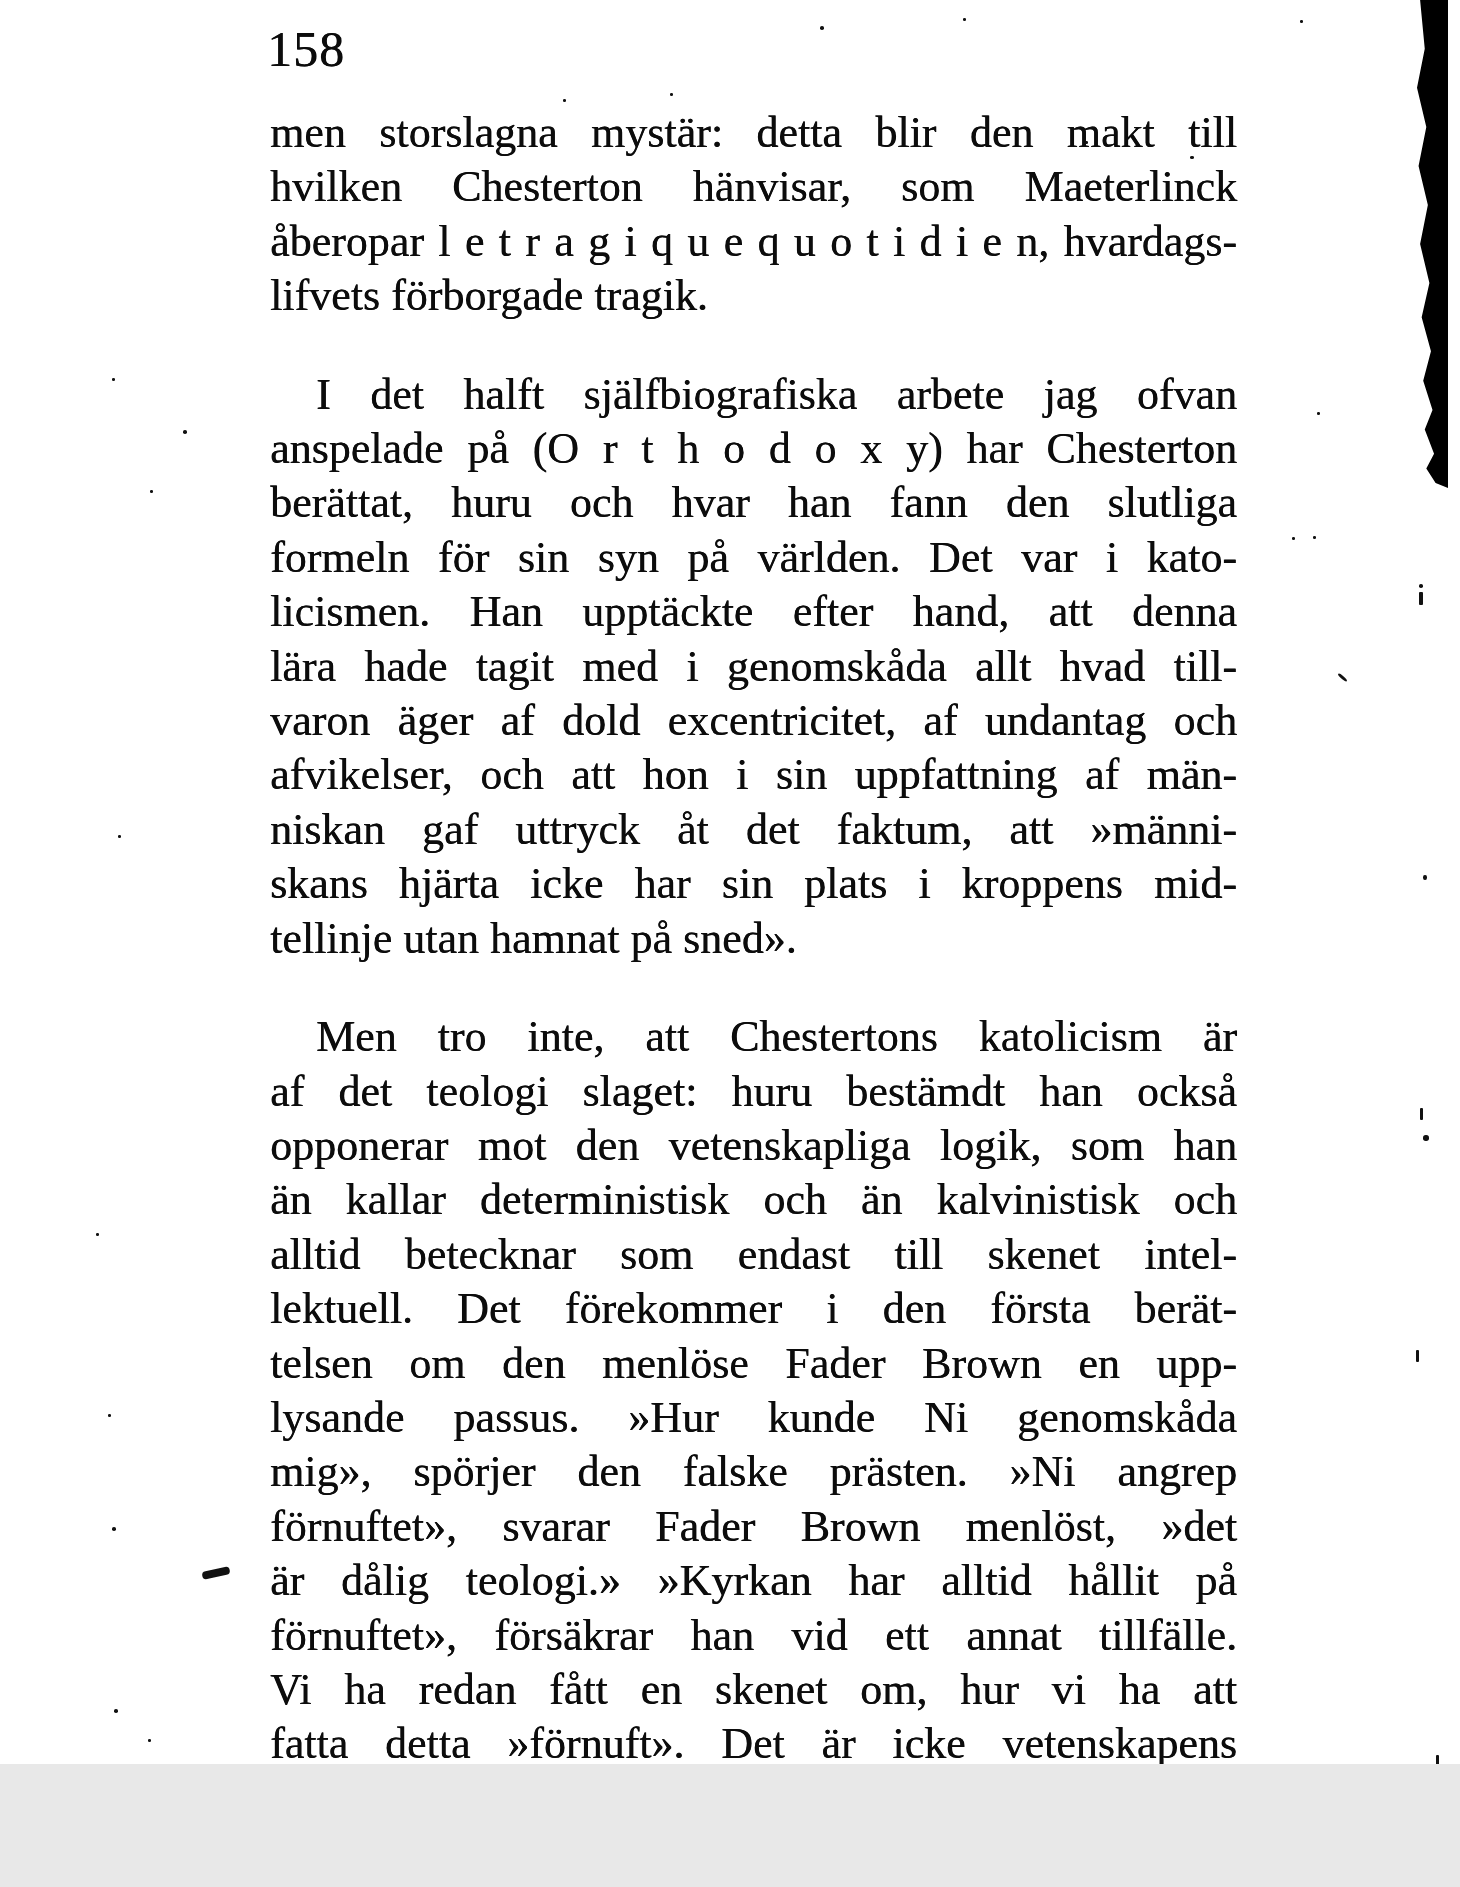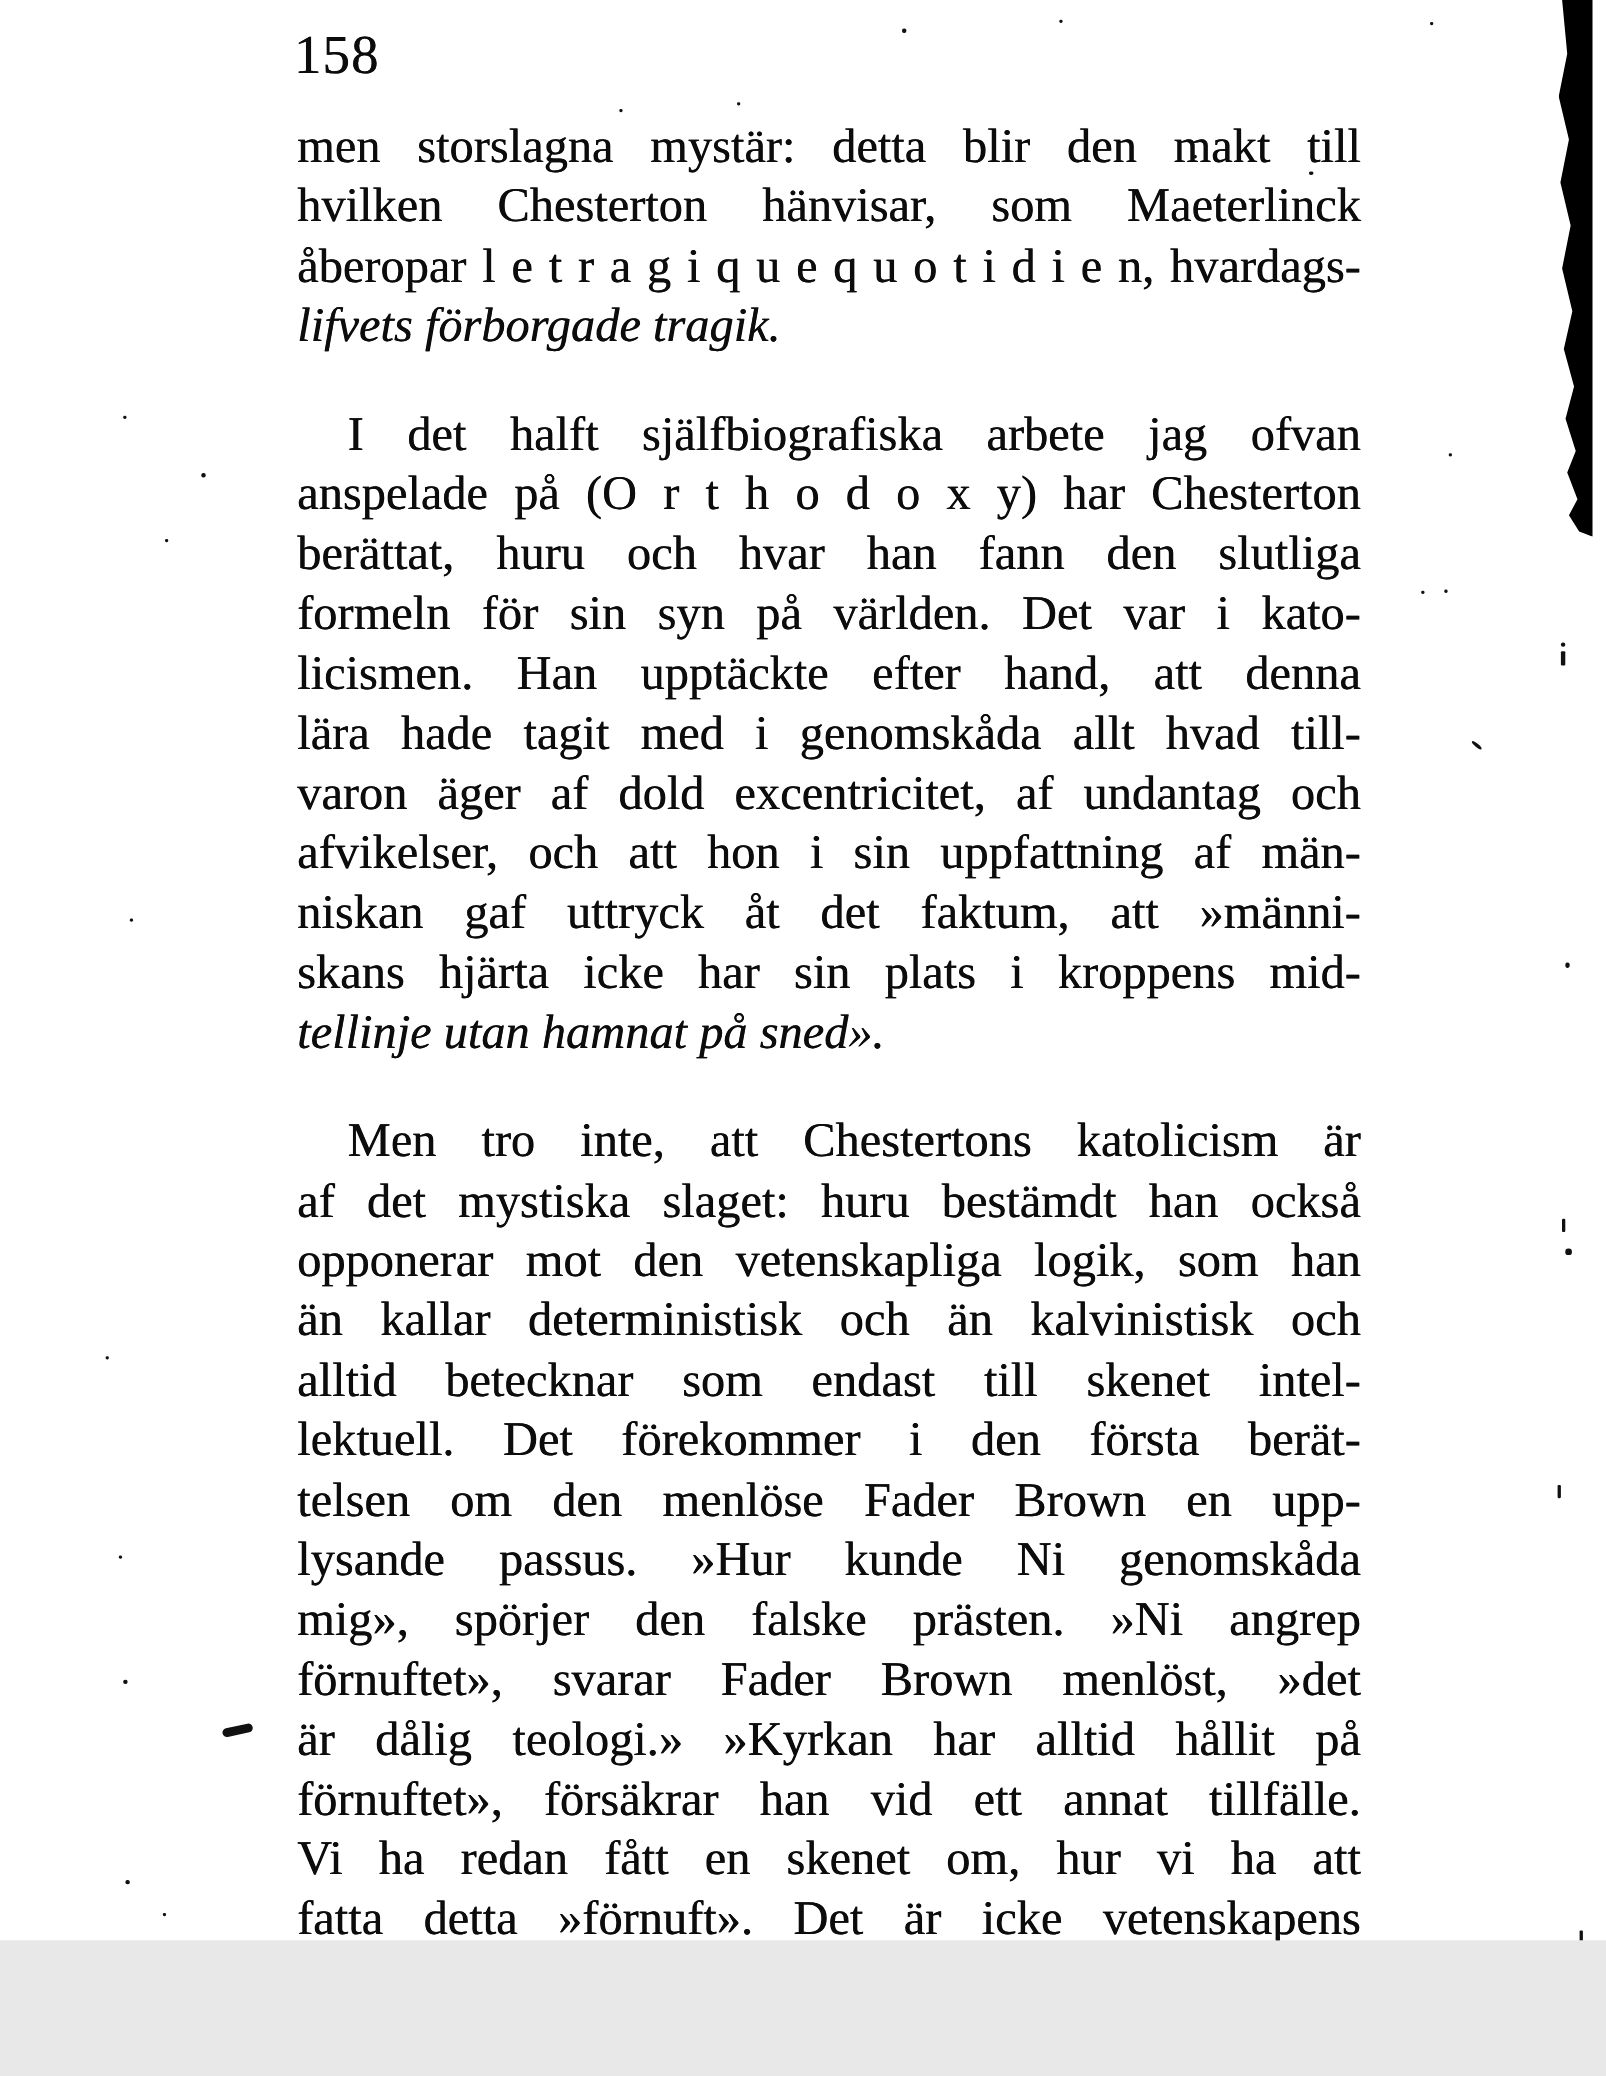--- a/index.html
+++ b/index.html
@@ -29,21 +29,21 @@
     width: 967px;
   }
   .line {
     font-size: 44px;
     line-height: 54.4px;
     text-align: justify;
     text-align-last: justify;
     white-space: normal;
     text-shadow: 0.4px 0 0 currentColor;
   }
-  .line.end { text-align-last: left; font-style: italic; }
+  .line.end { text-align-last: left; }
   .line.indent { text-indent: 46px; margin-top: 44px; }
 
   
   .binding-streak {
     position: absolute;
     left: 1417px;
     top: 0;
     width: 31px;
     height: 488px;
     background: #000;
@@ -79,21 +79,21 @@
       <div class="line">berättat, huru och hvar han fann den slutliga</div>
       <div class="line">formeln för sin syn på världen. Det var i kato-</div>
       <div class="line">licismen. Han upptäckte efter hand, att denna</div>
       <div class="line">lära hade tagit med i genomskåda allt hvad till-</div>
       <div class="line">varon äger af dold excentricitet, af undantag och</div>
       <div class="line">afvikelser, och att hon i sin uppfattning af män-</div>
       <div class="line">niskan gaf uttryck åt det faktum, att »männi-</div>
       <div class="line">skans hjärta icke har sin plats i kroppens mid-</div>
       <div class="line end">tellinje utan hamnat på sned».</div>
       <div class="line indent">Men tro inte, att Chestertons katolicism är</div>
-      <div class="line">af det mystiska slaget: huru bestämdt han också</div>
+      <div class="line">af det teologi slaget: huru bestämdt han också</div>
       <div class="line">opponerar mot den vetenskapliga logik, som han</div>
       <div class="line">än kallar deterministisk och än kalvinistisk och</div>
       <div class="line">alltid betecknar som endast till skenet intel-</div>
       <div class="line">lektuell. Det förekommer i den första berät-</div>
       <div class="line">telsen om den menlöse Fader Brown en upp-</div>
       <div class="line">lysande passus. »Hur kunde Ni genomskåda</div>
       <div class="line">mig», spörjer den falske prästen. »Ni angrep</div>
       <div class="line">förnuftet», svarar Fader Brown menlöst, »det</div>
       <div class="line">är dålig teologi.» »Kyrkan har alltid hållit på</div>
       <div class="line">förnuftet», försäkrar han vid ett annat tillfälle.</div>

